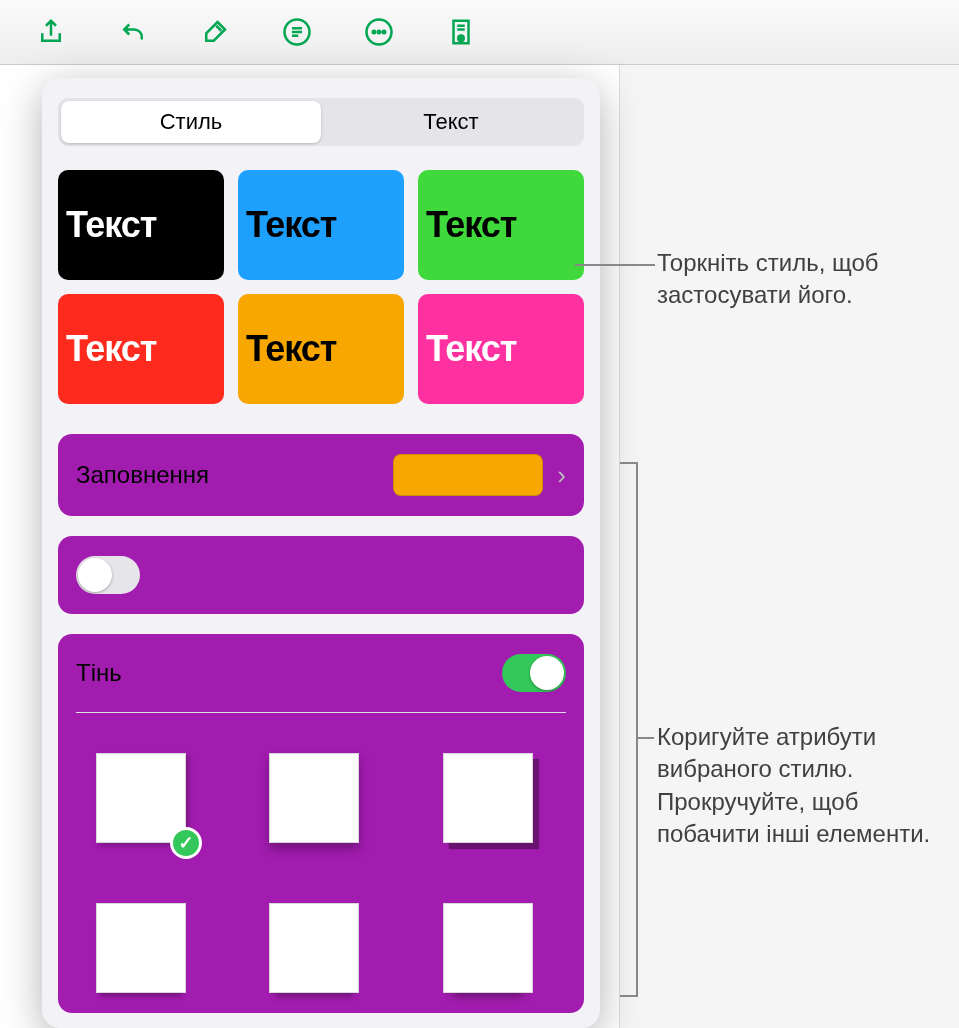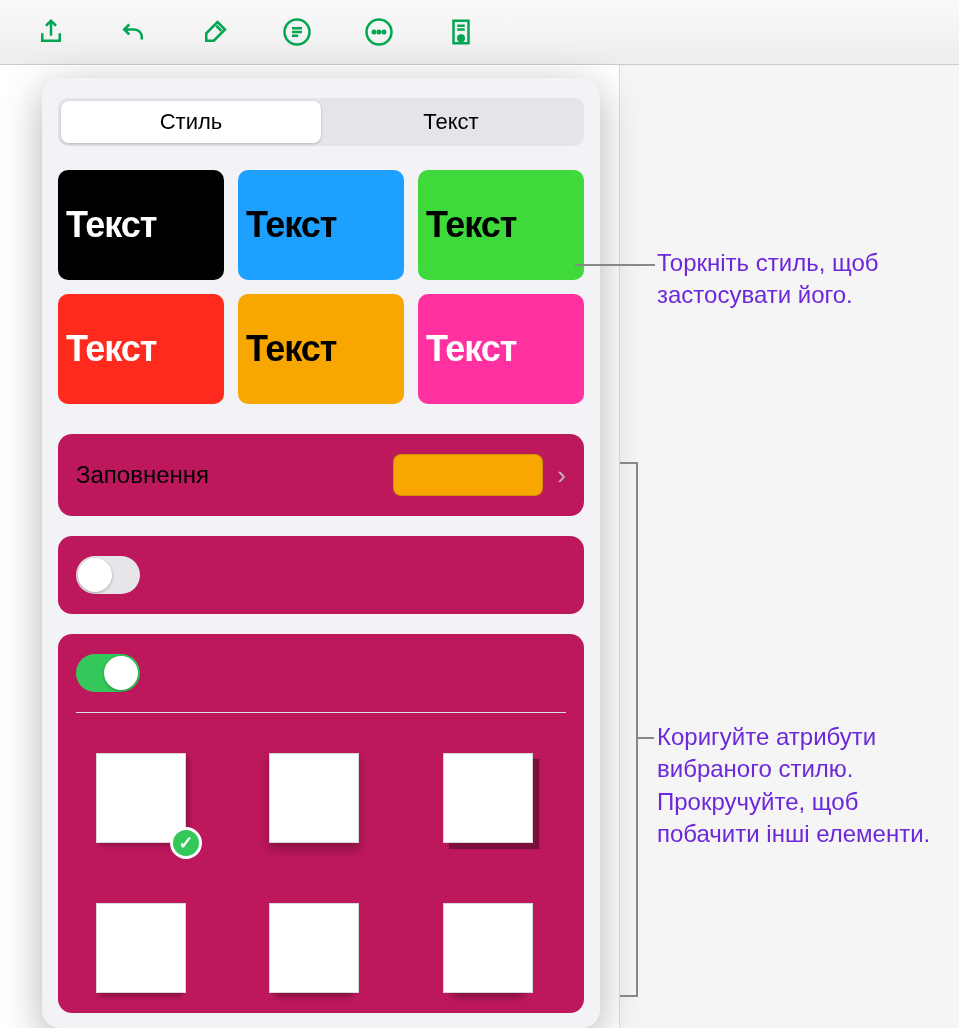--- a/index.html
+++ b/index.html
@@ -98,21 +98,21 @@
   align-items: center;
   padding-left: 8px;
   font-size: 36px;
   font-weight: 700;
   overflow: hidden;
   cursor: pointer;
   font-family: "Helvetica Neue", Arial, sans-serif;
   letter-spacing: -1px;
 }
 .row-card {
-  background: #be185d;
+  background: #a21caf;
   border-radius: 14px;
   margin-bottom: 20px;
 }
 .row {
   display: flex;
   align-items: center;
   padding: 20px 18px;
   font-size: 24px;
 }
 .row-label { flex: 1; }
@@ -182,21 +182,21 @@
   align-items: center;
   justify-content: center;
   color: #fff;
   font-size: 18px;
   font-weight: bold;
 }
 .callout {
   position: absolute;
   font-size: 24px;
   line-height: 1.35;
-  color: #6d28d9;
+  color: #404040;
 }
 .callout-line {
   position: absolute;
   background: #888;
 }
 </style>
 </head>
 <body>
 
 <div class="toolbar">
@@ -266,20 +266,21 @@
   <div class="row-card">
     <div class="row">
       <div class="toggle off">
           <div class="toggle-knob"></div>
         </div>
     </div>
   </div>
 
   <div class="row-card">
     <div class="row">
+      <span class="row-label">Тінь</span>
       <div class="toggle on">
           <div class="toggle-knob"></div>
         </div>
     </div>
     <div class="divider"></div>
     <div class="shadow-grid" id="shadow-grid">
         <div class="shadow-cell">
           <div class="shadow-box" style="box-shadow: rgba(0, 0, 0, 0.25) 3px 3px 5px;"></div>
           <div class="check-badge">✓</div>
         </div>

